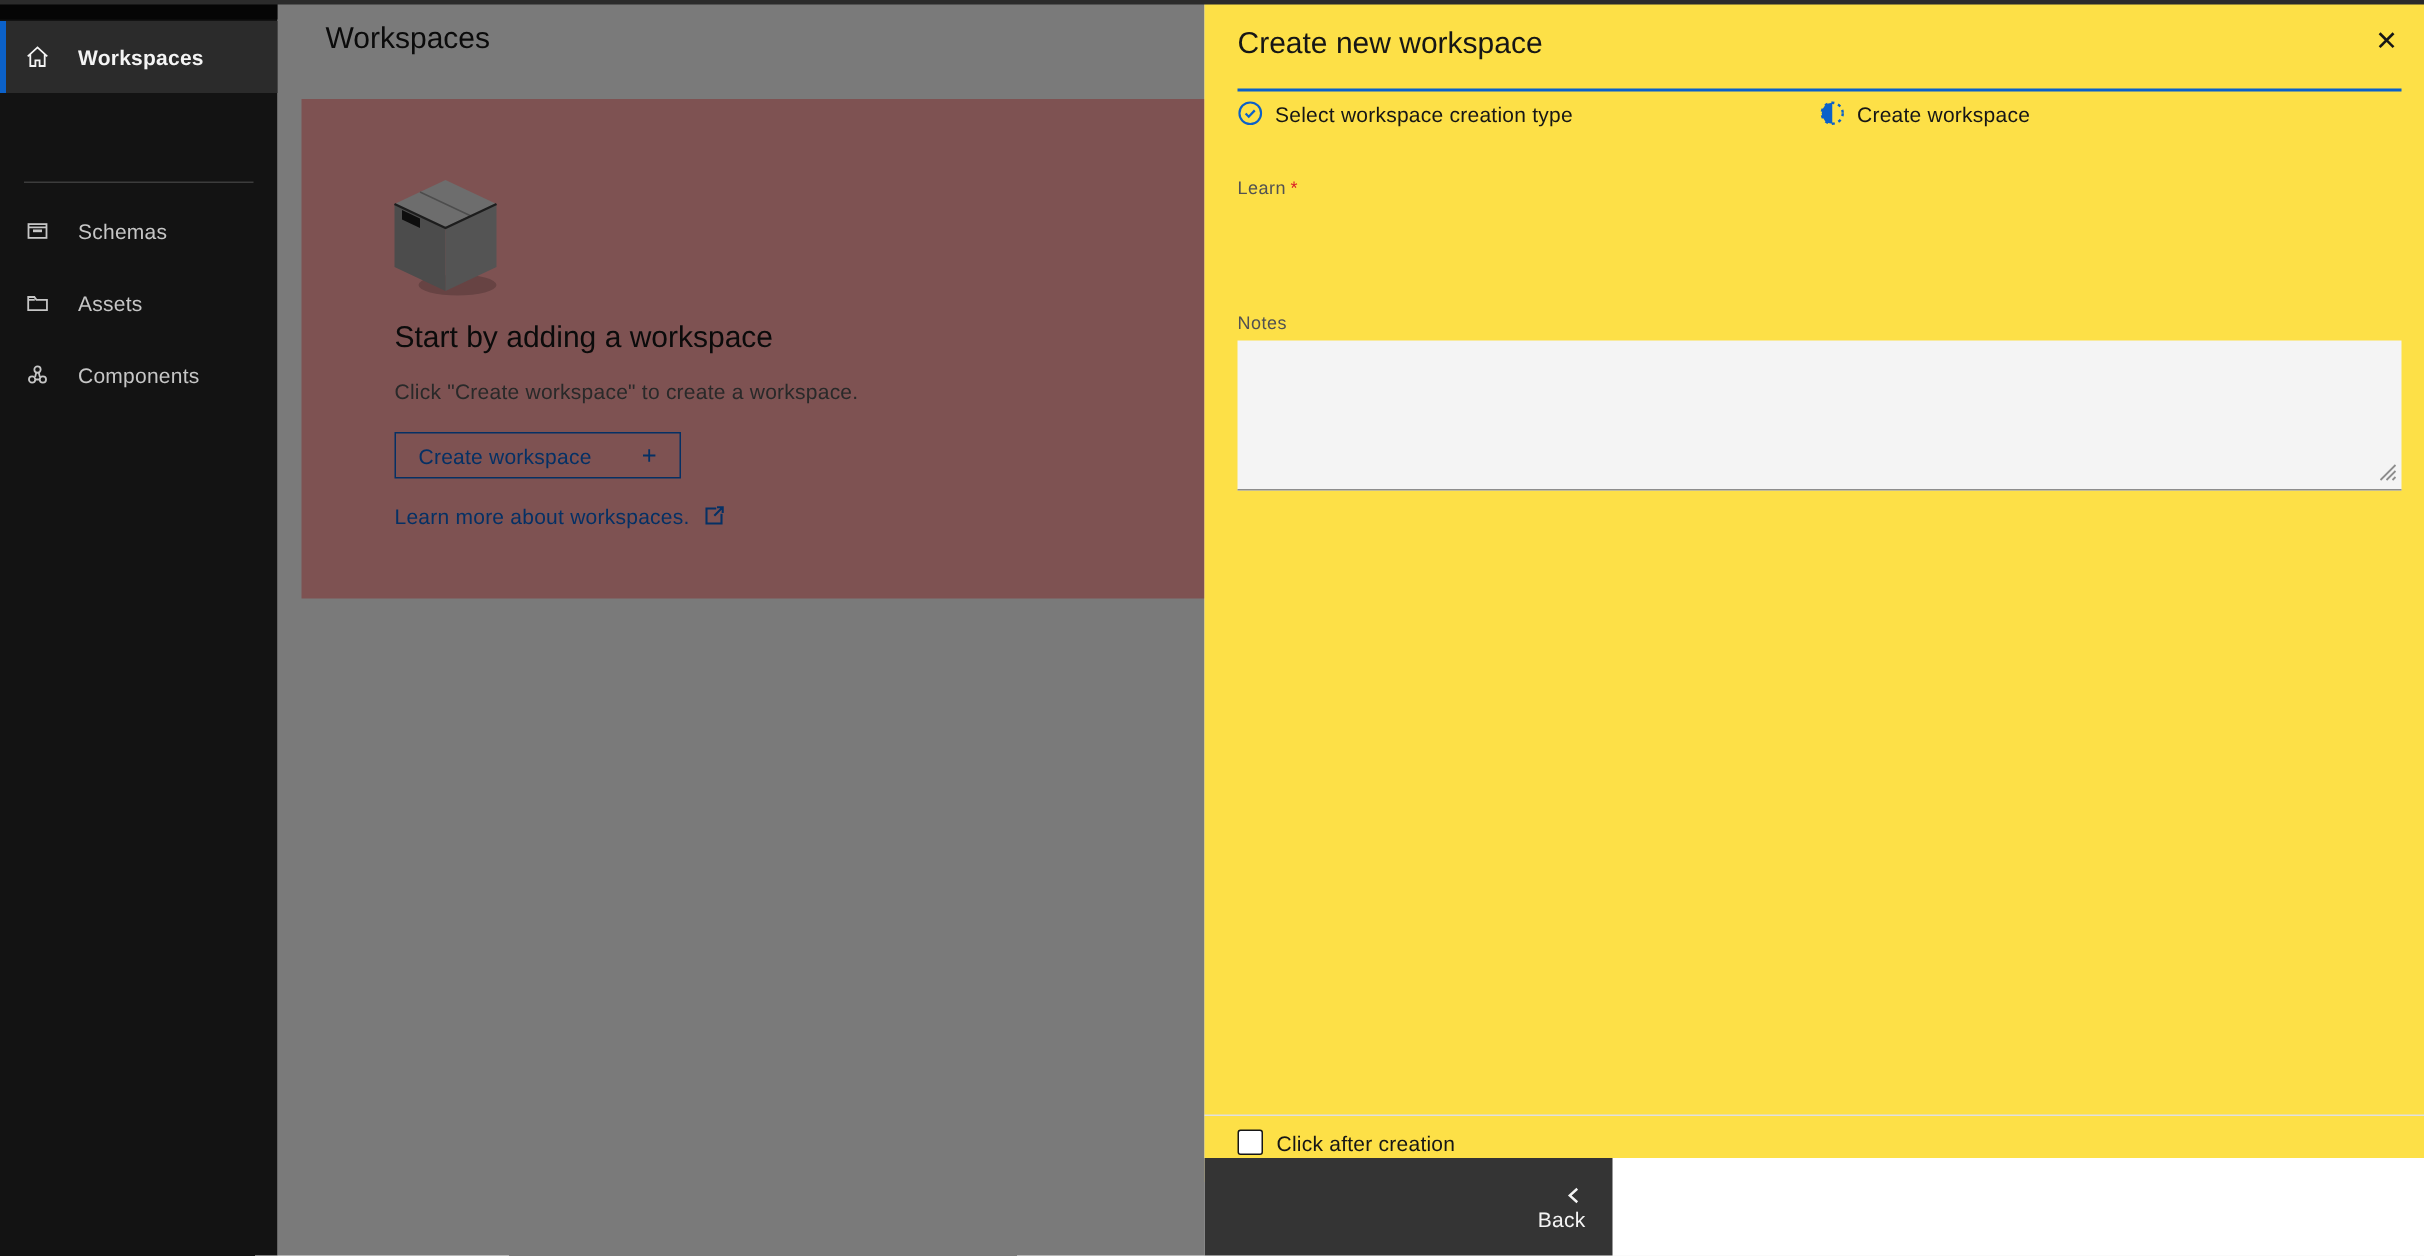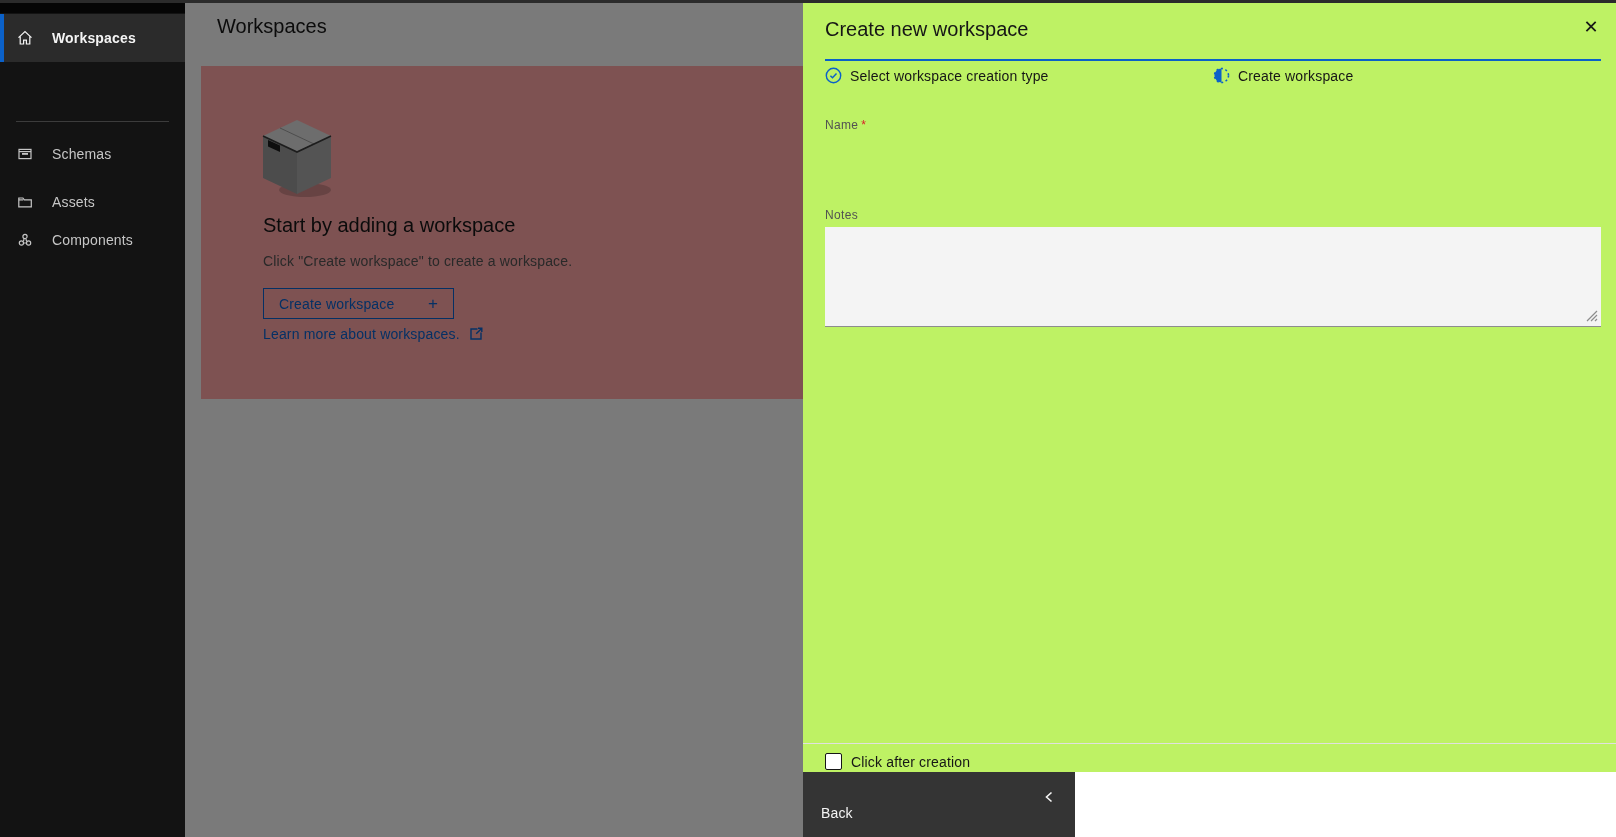--- a/index.html
+++ b/index.html
@@ -26,28 +26,28 @@
   #main { left:185px; top:0; width:618px; height:837px; background:#f4f4f4; }
   #main-title { position:absolute; left:32px; top:15px; font-size:20px; font-weight:400; color:#161616; }
   #empty-card { position:absolute; left:16px; top:66px; width:602px; height:333px; background:#fca5a5; }
   #cube { position:absolute; left:58px; top:50px; }
   #empty-heading { position:absolute; left:62px; top:148px; font-size:20px; font-weight:400; color:#161616; }
   #empty-desc { position:absolute; left:62px; top:187px; font-size:14px; color:#525252; letter-spacing:.16px; }
   #create-ws-btn { position:absolute; left:62px; top:222px; width:191px; height:31px;
     border:1px solid #0b61c9; color:#0b61c9; background:transparent; font-size:14px;
     display:flex; align-items:center; justify-content:space-between; padding:0 15px; cursor:pointer;
     font-family:"Liberation Sans", sans-serif; letter-spacing:.16px; }
-  #learn-link { position:absolute; left:62px; top:260px; font-size:14px; color:#0b61c9;
+  #learn-link { position:absolute; left:62px; top:270px; font-size:14px; color:#0b61c9;
     display:flex; align-items:center; gap:9px; cursor:pointer; text-decoration:none; letter-spacing:.16px; }
   #learn-link svg { width:14px; height:14px; stroke:#0b61c9; fill:none; stroke-width:1.4; }
   #main-overlay { position:absolute; left:0; top:0; width:618px; height:837px;
     background:rgba(0,0,0,0.5); z-index:10; }
 
   
-  #panel { left:803px; top:0; width:813px; height:788px; background:#bef264; z-index:30; }
+  #panel { left:803px; top:0; width:813px; height:788px; background:#fde047; z-index:30; }
   #panel-title { position:absolute; left:22px; top:18px; font-size:20px; font-weight:400; color:#161616; }
   #panel-close { position:absolute; left:774px; top:13px; width:28px; height:28px; border:none; background:none;
     font-size:18px; line-height:28px; text-align:center; color:#161616; cursor:pointer; }
   #panel-rule { position:absolute; left:22px; top:59px; width:776px; height:2px; background:#0b61c9; }
 
   .step { position:absolute; top:67px; display:flex; align-items:flex-end; gap:8px;
     font-size:14px; color:#161616; letter-spacing:.16px; cursor:pointer; }
   #step-1 { left:22px; } #step-2 { left:410px; }
   .step svg { width:17px; height:17px; display:block; }
 
@@ -61,21 +61,21 @@
     resize:none; font-family:"Liberation Sans", sans-serif; }
   #notes-grip { position:absolute; left:782px; top:308px; width:13px; height:13px; pointer-events:none; }
   #notes-grip svg { stroke:#8d8d8d; stroke-width:1.2; }
 
   #panel-divider { position:absolute; left:0; top:743px; width:813px; height:1px; background:#e0e0e0; }
   #open-after { position:absolute; left:22px; top:753px; width:17px; height:17px; border:1px solid #161616;
     border-radius:2px; background:#fff; cursor:pointer; }
   #open-after-label { position:absolute; left:48px; top:754px; font-size:14px; color:#161616; letter-spacing:.16px; }
 
   #btn-row { position:absolute; left:0; top:772px; width:813px; height:65px; display:flex; background:#fff; }
-  .panel-btn { height:65px; border:none; color:#f4f4f4; font-size:14px; text-align:left;
+  .panel-btn { height:65px; border:none; color:#f4f4f4; font-size:14px; text-align:right;
     padding:17px 18px 0 18px; cursor:pointer; font-family:"Liberation Sans", sans-serif;
     letter-spacing:.16px; position:relative; }
   #back-btn   { width:272px; background:#343434; margin-right:2px; }
   #cancel-btn { width:268px; background:#343434; }
   #create-btn { flex:1; background:#0b61c9; color:#ffffff; }
   #back-btn svg { position:absolute; right:20px; top:19px; width:12px; height:12px;
     stroke:#f4f4f4; stroke-width:1.6; fill:none; }
 </style>
 </head>
 <body>
@@ -111,21 +111,21 @@
     <span class="nicon">
       <svg viewBox="0 0 16 16">
           <rect x="2" y="3.4" width="12" height="9.2"></rect>
           <path d="M2 5.6h12"></path>
           <rect x="5" y="7" width="6" height="1.8" fill="currentColor" stroke="none"></rect>
         </svg>
     </span>
     <span class="nlabel">Schemas</span>
   </div>
 
-  <div class="nav-item" style="top:216px">
+  <div class="nav-item" style="top:226px">
     <span class="nicon">
       <svg viewBox="0 0 16 16">
           <circle cx="8" cy="4.4" r="2.1"></circle>
           <circle cx="4.4" cy="11" r="2.1"></circle>
           <circle cx="11.6" cy="11" r="2.1"></circle>
           <path d="M6.4 9.3 7.2 6.3M9.6 9.3 8.8 6.3M6.5 11h3"></path>
         </svg>
     </span>
     <span class="nlabel">Components</span>
   </div>
@@ -177,21 +177,21 @@
     <span>Select workspace creation type</span>
   </div>
   <div class="step" id="step-2">
     <svg viewBox="0 0 17 17">
       <circle cx="8.5" cy="8.5" r="7" fill="none" stroke="#0b61c9" stroke-width="1.6" stroke-dasharray="2 2.6"></circle>
       <path d="M8.5 1.5 a7 7 0 0 0 0 14 Z" fill="#0b61c9" stroke="none"></path>
     </svg>
     <span>Create workspace</span>
   </div>
 
-  <label class="field-label" style="top:118px"><span>Name</span><span class="req">*</span></label>
+  <label class="field-label" style="top:118px"><span>Learn</span><span class="req">*</span></label>
 
   <label class="field-label" style="top:208px">Notes</label>
   <textarea id="notes-area" style=""></textarea>
   <div id="notes-grip">
     <svg viewBox="0 0 13 13">
         <path d="M12 2 2 12M12 6 6 12M12 10 10 12"></path>
       </svg>
   </div>
 
   <div id="panel-divider"></div>

